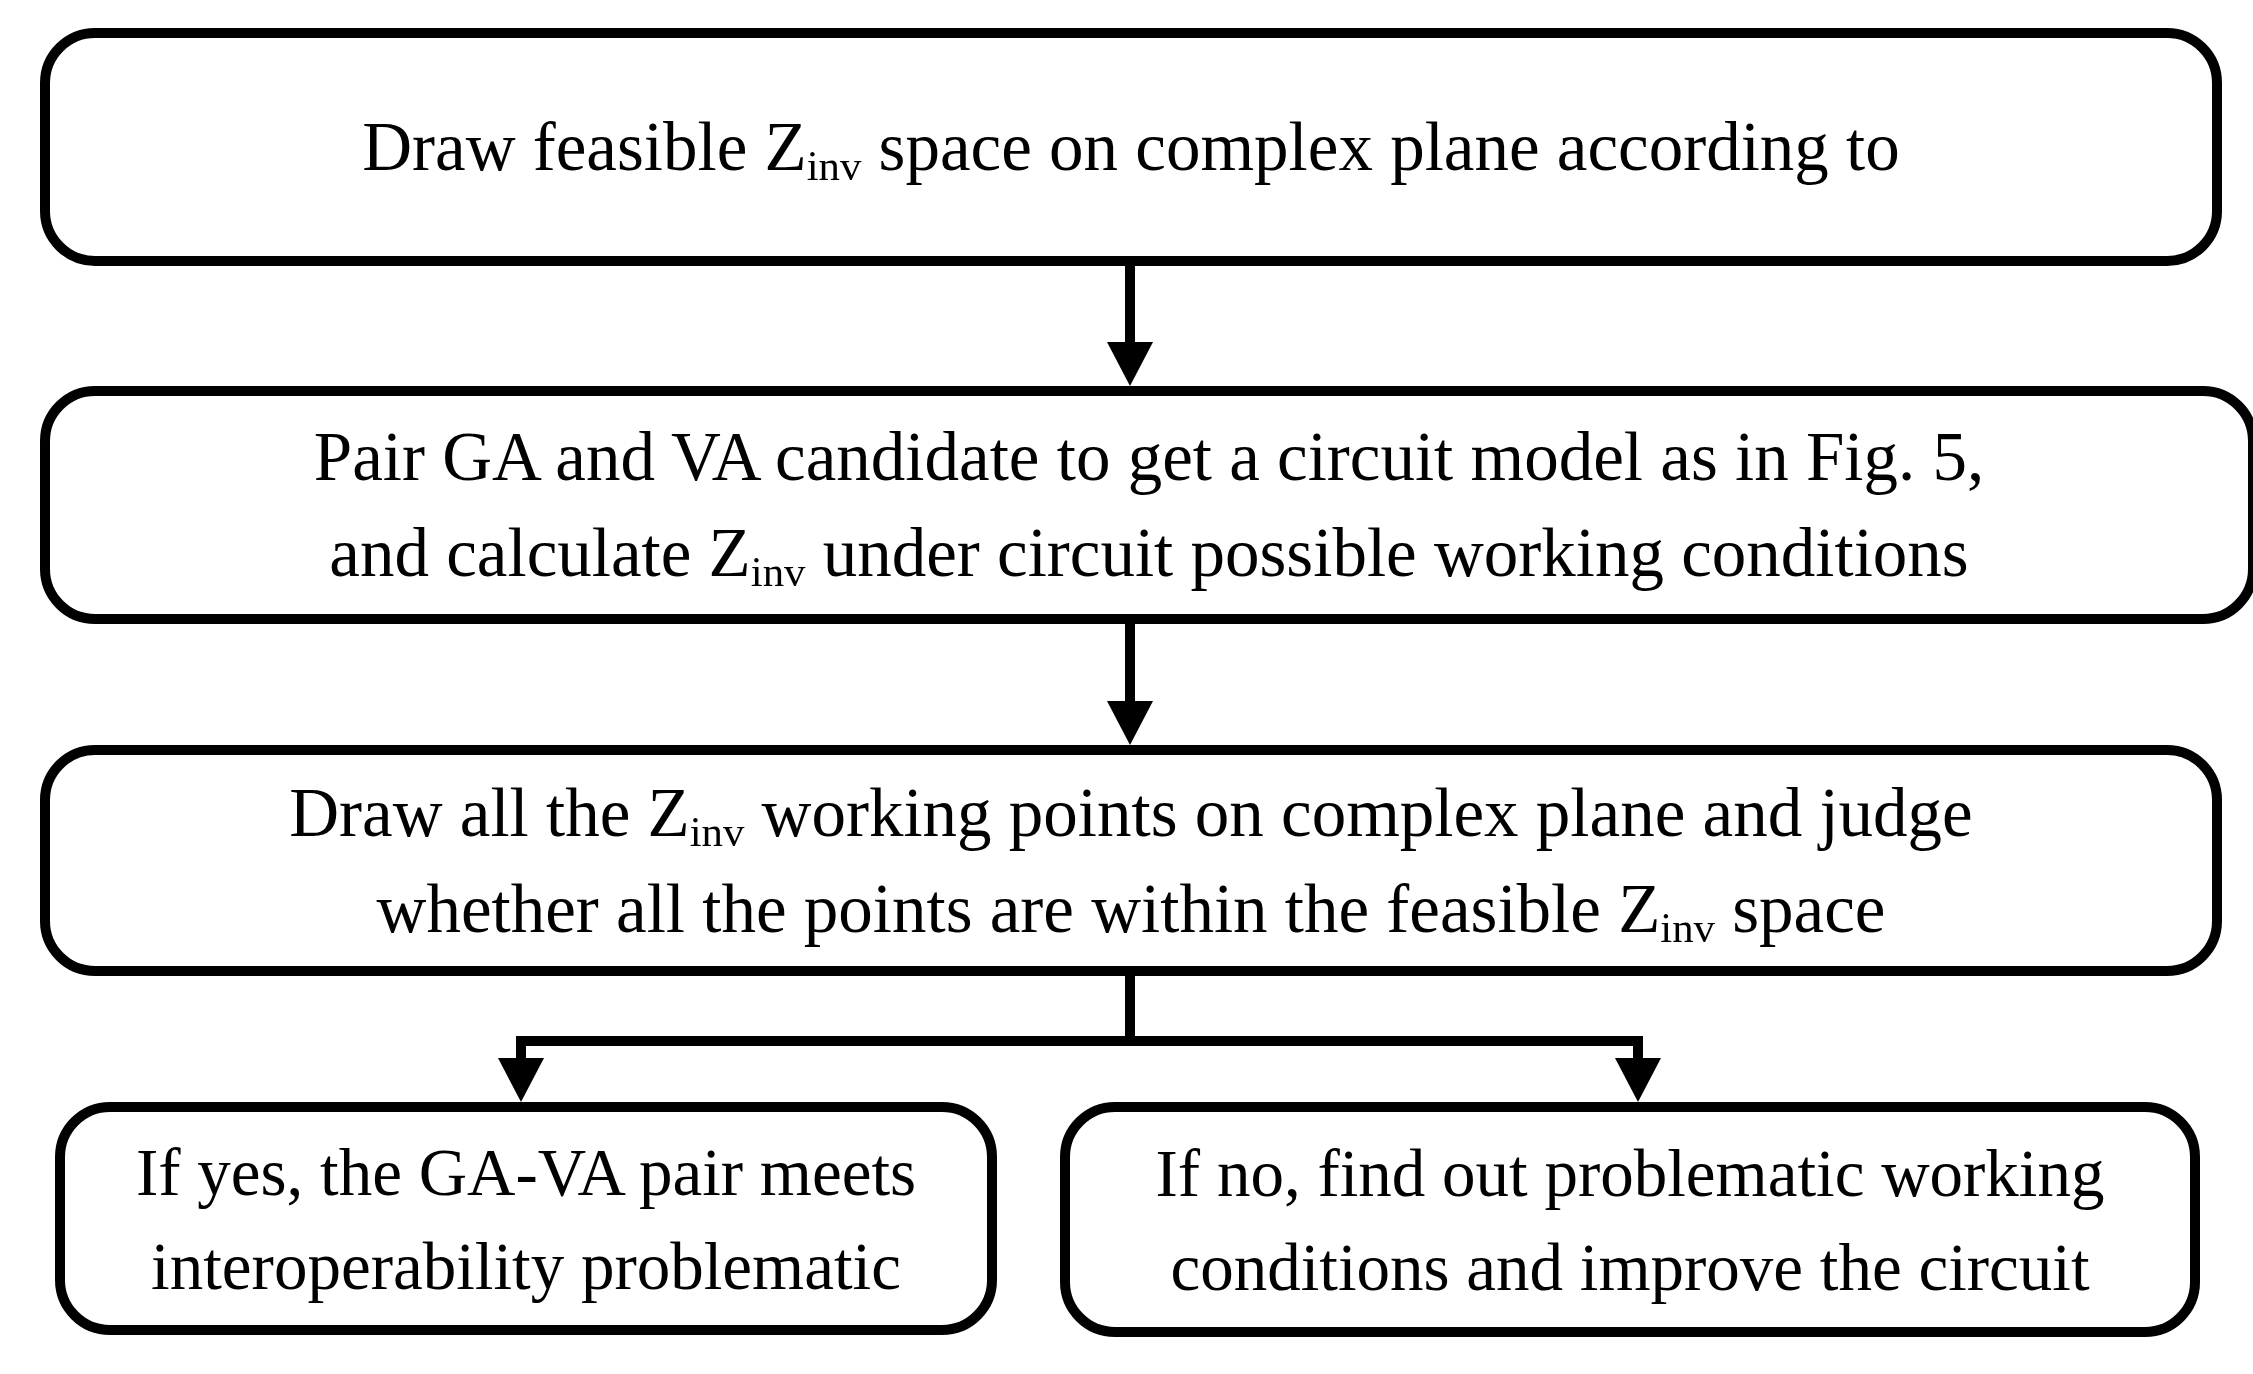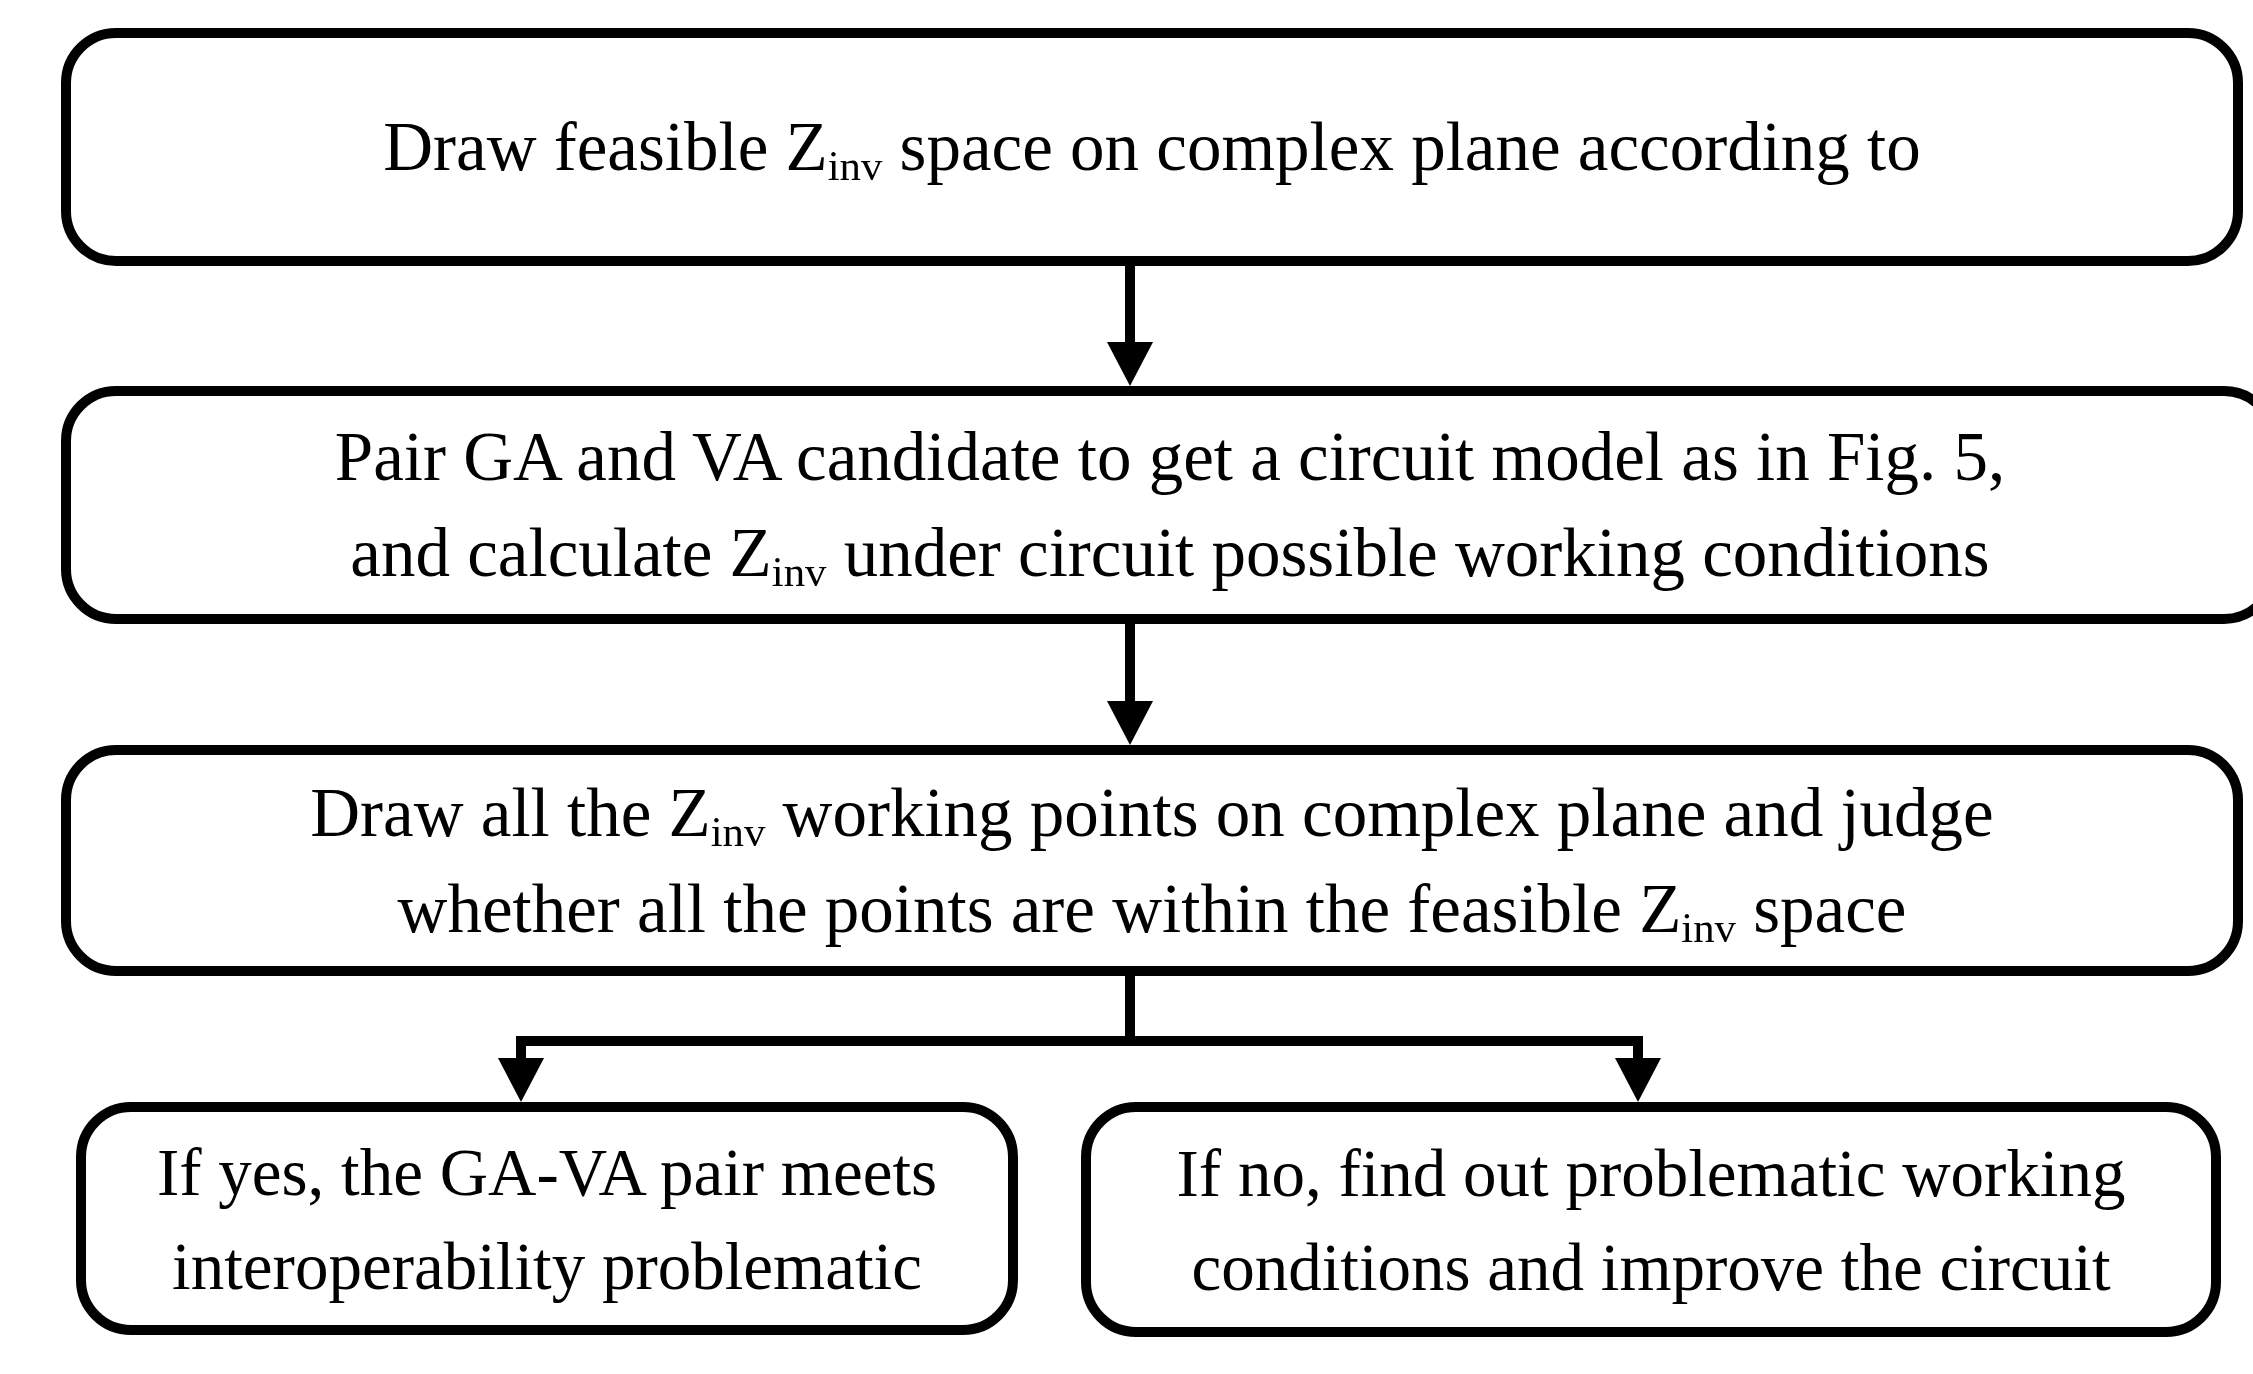--- a/index.html
+++ b/index.html
@@ -18,21 +18,20 @@
     border: 10px solid #000000;
     border-radius: 55px;
     background: #ffffff;
     display: flex;
     flex-direction: column;
     justify-content: center;
     align-items: center;
     text-align: center;
     font-size: 69px;
     line-height: 96px;
-    margin-left: 21px;
   }
   .flow-line { white-space: nowrap; }
   .flow-line sub {
     font-size: 0.62em;
     line-height: 0;
     vertical-align: baseline;
     position: relative;
     top: 0.24em;
   }
   

